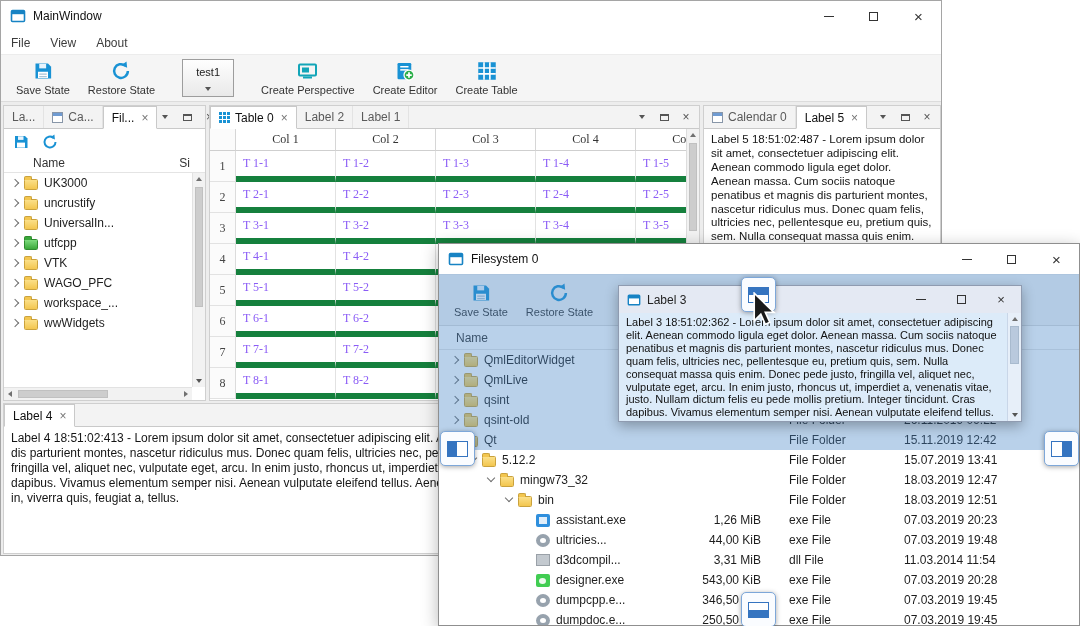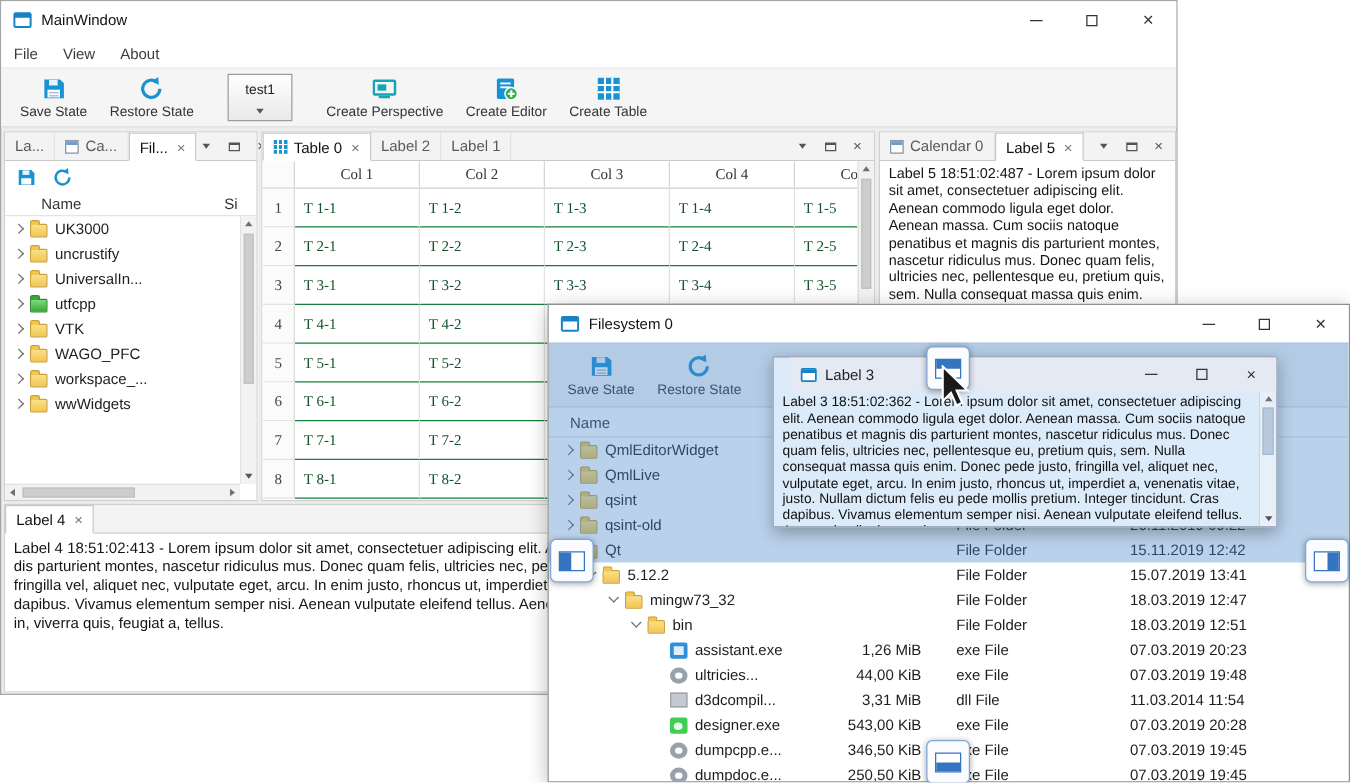--- a/index.html
+++ b/index.html
@@ -88,54 +88,54 @@
   
   .table-wrap{position:absolute;left:0;top:0;right:13px;bottom:0;overflow:hidden;font-family:Liberation Serif, serif;}
   .thead,.trow-table{display:flex;}
   .thead{height:22px;}
   .cell-h{width:100px;flex:none;display:flex;align-items:center;justify-content:center;font-size:12px;color:#333;
           border-right:1px solid #d6d6d6;border-bottom:1px solid #cfcfcf;background:#fff;}
   .cell-corner{width:26px;flex:none;border-right:1px solid #d6d6d6;border-bottom:1px solid #cfcfcf;background:#fbfbfb;}
   .trow-table{height:31px;}
   .cell-num{width:26px;flex:none;display:flex;align-items:center;justify-content:center;font-size:12px;color:#444;
             border-right:1px solid #dcdcdc;border-bottom:1px solid #e2e2e2;background:#fbfbfb;}
-  .cell{width:100px;flex:none;display:flex;align-items:center;padding-left:7px;font-size:12px;color:#14532d;
-        border-right:1px solid #e2e2e2;border-bottom:1px solid #15803d;text-align:center;}
+  .cell{width:100px;flex:none;display:flex;align-items:center;padding-left:7px;font-size:12px;color:#8b5cf6;
+        border-right:1px solid #e2e2e2;border-bottom:6px solid #15803d;text-align:center;}
   .cellwrap{display:contents;}
 
   
   .lorem{padding:4px 7px;font-size:11.5px;line-height:13.9px;color:#151515;}
 
   
   .fs-window{left:438px;top:243px;width:642px;height:383px;background:#fff;border:1px solid #8f8f8f;
              box-shadow:0 4px 16px rgba(0,0,0,.28);z-index:10;overflow:hidden;}
   .fs-toolbar{height:52px;}
   .fs-header{height:24px;display:flex;align-items:center;font-size:12px;color:#333;border-bottom:1px solid #e6e6e6;padding-left:17px;}
   .frow{height:20px;display:flex;align-items:center;font-size:12px;color:#1d1d1d;padding-left:10px;white-space:nowrap;}
   .fname{flex:1;overflow:hidden;display:flex;align-items:center;min-width:0;}
   .fsize{width:90px;flex:none;text-align:right;padding-right:28px;color:#1d1d1d;}
   .ftype{width:115px;flex:none;}
-  .fdate{width:175px;flex:none;margin-left:24px;}
+  .fdate{width:175px;flex:none;}
 
   .drop-overlay{position:absolute;left:0;top:30px;width:640px;height:176px;background:rgba(70,135,200,0.38);z-index:5;}
 
   
   .ind{position:absolute;width:35px;height:35px;background:#fafcff;border:1px solid #7da7d9;border-radius:5px;
        box-shadow:0 1px 5px rgba(0,0,0,.35);display:flex;align-items:center;justify-content:center;z-index:40;}
   .ind-glyph{width:21px;height:16px;border:1px solid #3574c0;background:#fff;position:relative;}
   .ind-glyph::before{content:"";position:absolute;background:#3574c0;}
   .ind-top .ind-glyph::before{left:0;right:0;top:0;height:7px;}
   .ind-left .ind-glyph::before{left:0;top:0;bottom:0;width:9px;}
   .ind-right .ind-glyph::before{right:0;top:0;bottom:0;width:9px;}
   .ind-bottom .ind-glyph::before{left:0;right:0;bottom:0;height:7px;}
 
   
   .l3{position:absolute;left:618px;top:285px;width:404px;height:137px;border:1px solid #8f9bb0;
       box-shadow:0 4px 12px rgba(0,0,0,.3);background:#dcebf9;display:flex;flex-direction:column;z-index:30;}
-  .l3-titlebar{height:27px;flex:none;background:#e4e9f3;display:flex;align-items:center;padding-left:8px;margin-left:13px;}
+  .l3-titlebar{height:27px;flex:none;background:#e4e9f3;display:flex;align-items:center;padding-left:8px;}
   .l3-titlebar .wtitle{font-size:12px;color:#222;margin-left:6px;}
   .l3 .win-btn{width:40px;}
   .l3-body{flex:1;position:relative;overflow:hidden;}
   .l3-text{position:absolute;left:0;top:0;right:15px;padding:3px 7px;font-size:11px;line-height:12.9px;color:#101010;}
   .l3-scroll{position:absolute;right:0;top:0;bottom:0;width:14px;background:#e7eff9;border-left:1px solid #c9d6e8;}
 
   .cursor{position:absolute;left:752px;top:292px;z-index:50;}
 </style>
 </head>
 <body>

